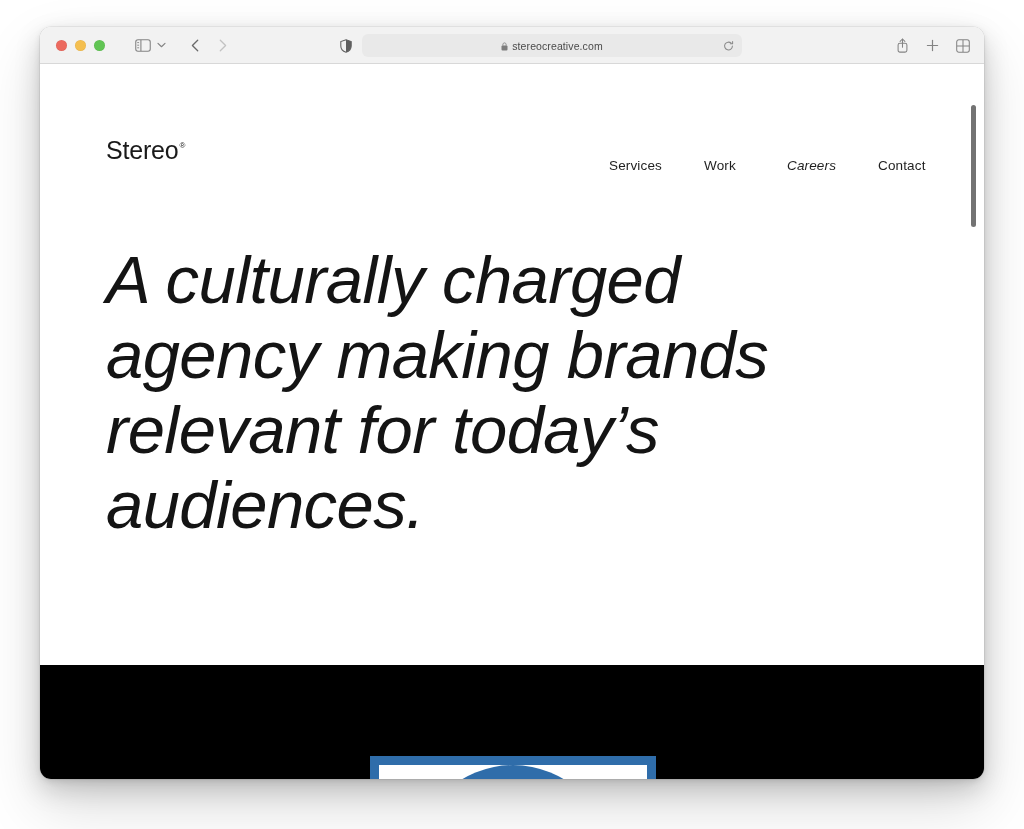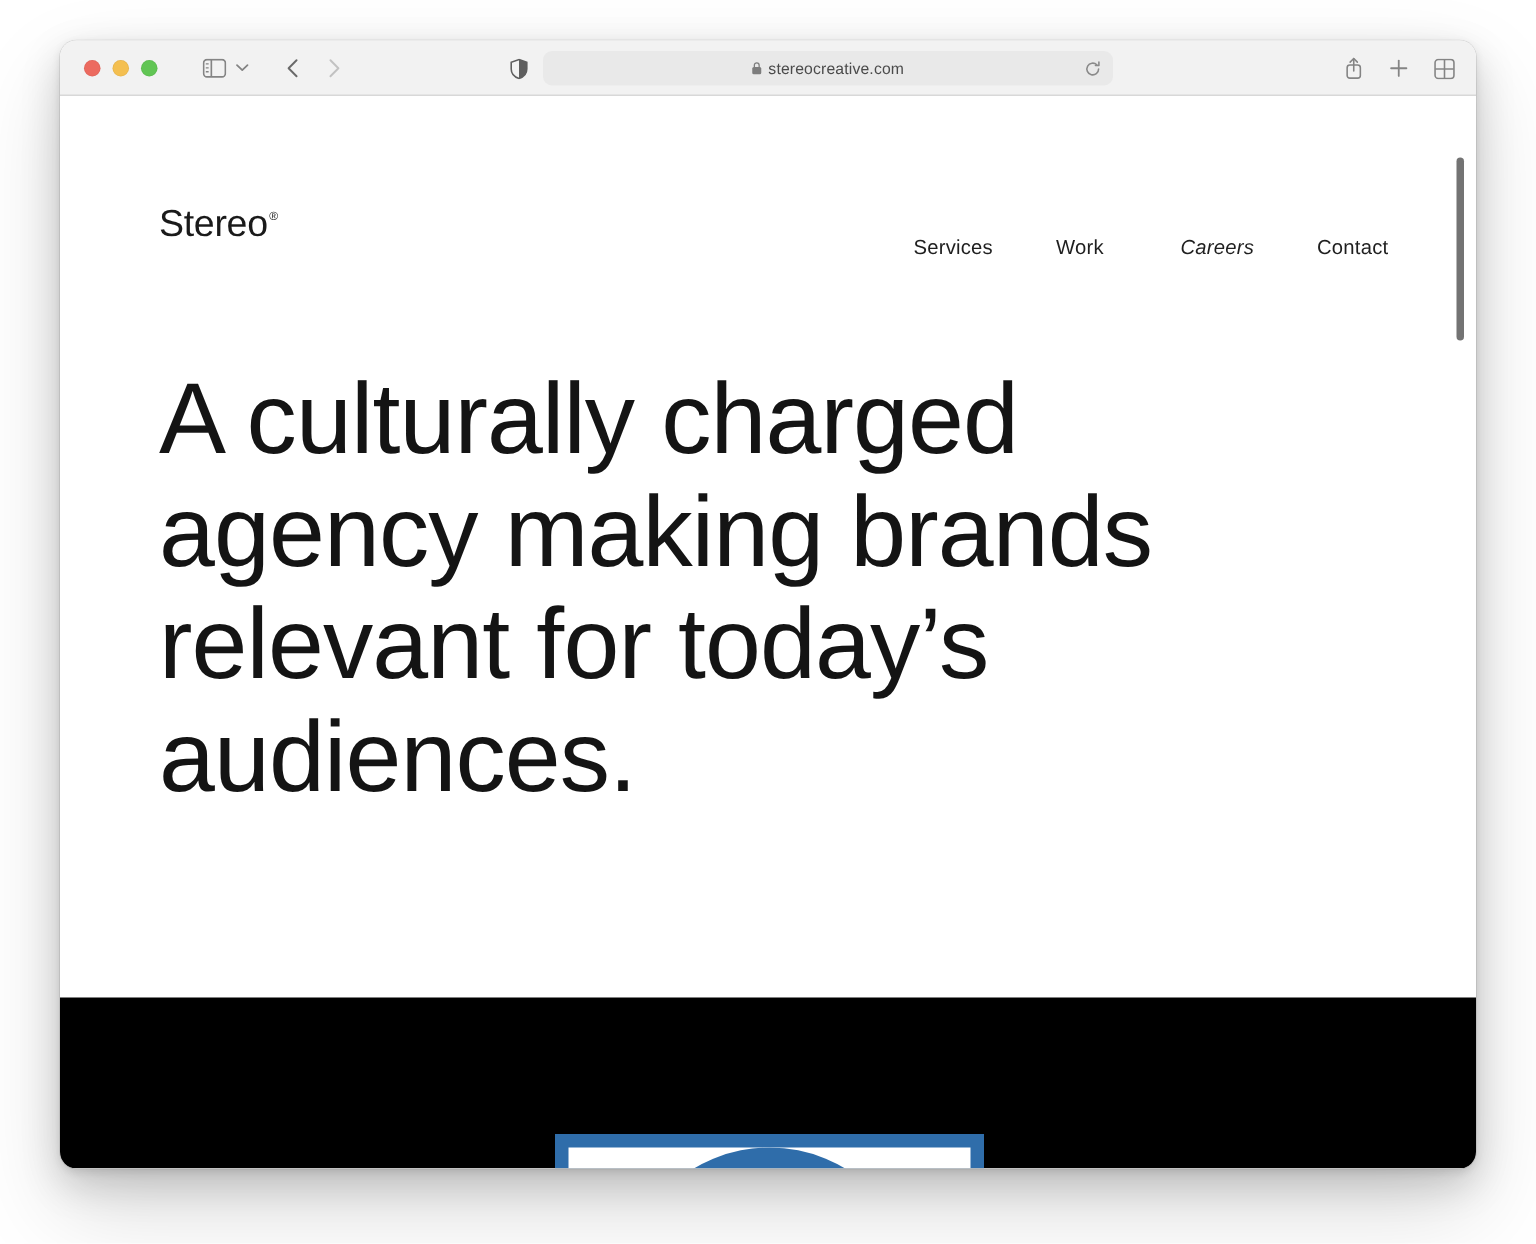--- a/index.html
+++ b/index.html
@@ -180,20 +180,21 @@
   #nav-work     { width: 83px; }
   #nav-careers  { width: 91px; font-style: italic; }
   #nav-contact  { width: 48px; }
 
   
   #hero {
     position: absolute;
     left: 66px;
     top: 178px;
     width: 800px;
+    font-style: italic;
   }
   #headline {
     font-family: "Liberation Sans", sans-serif;
     font-weight: 300;
     font-size: 67px;
     line-height: 75px;
     letter-spacing: -0.6px;
     color: #141414;
     white-space: pre-line;
   }

